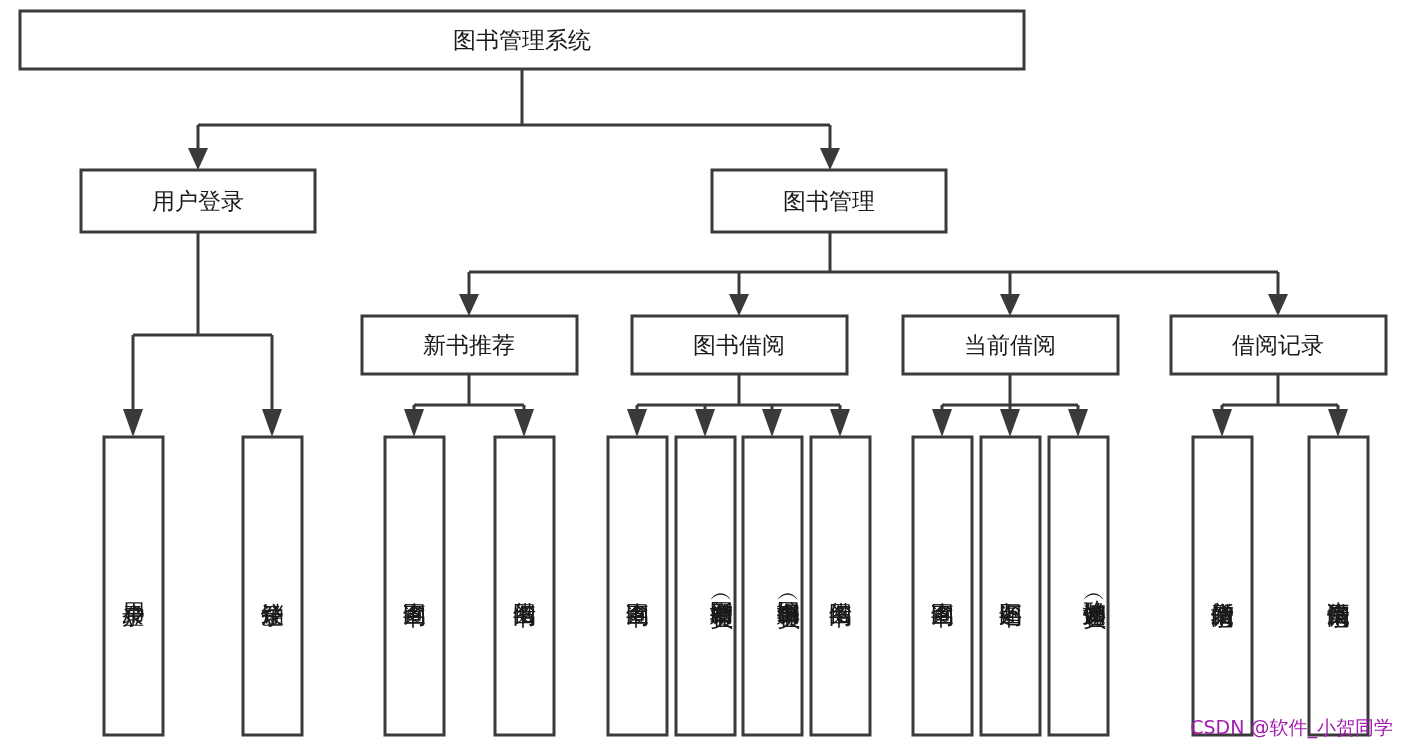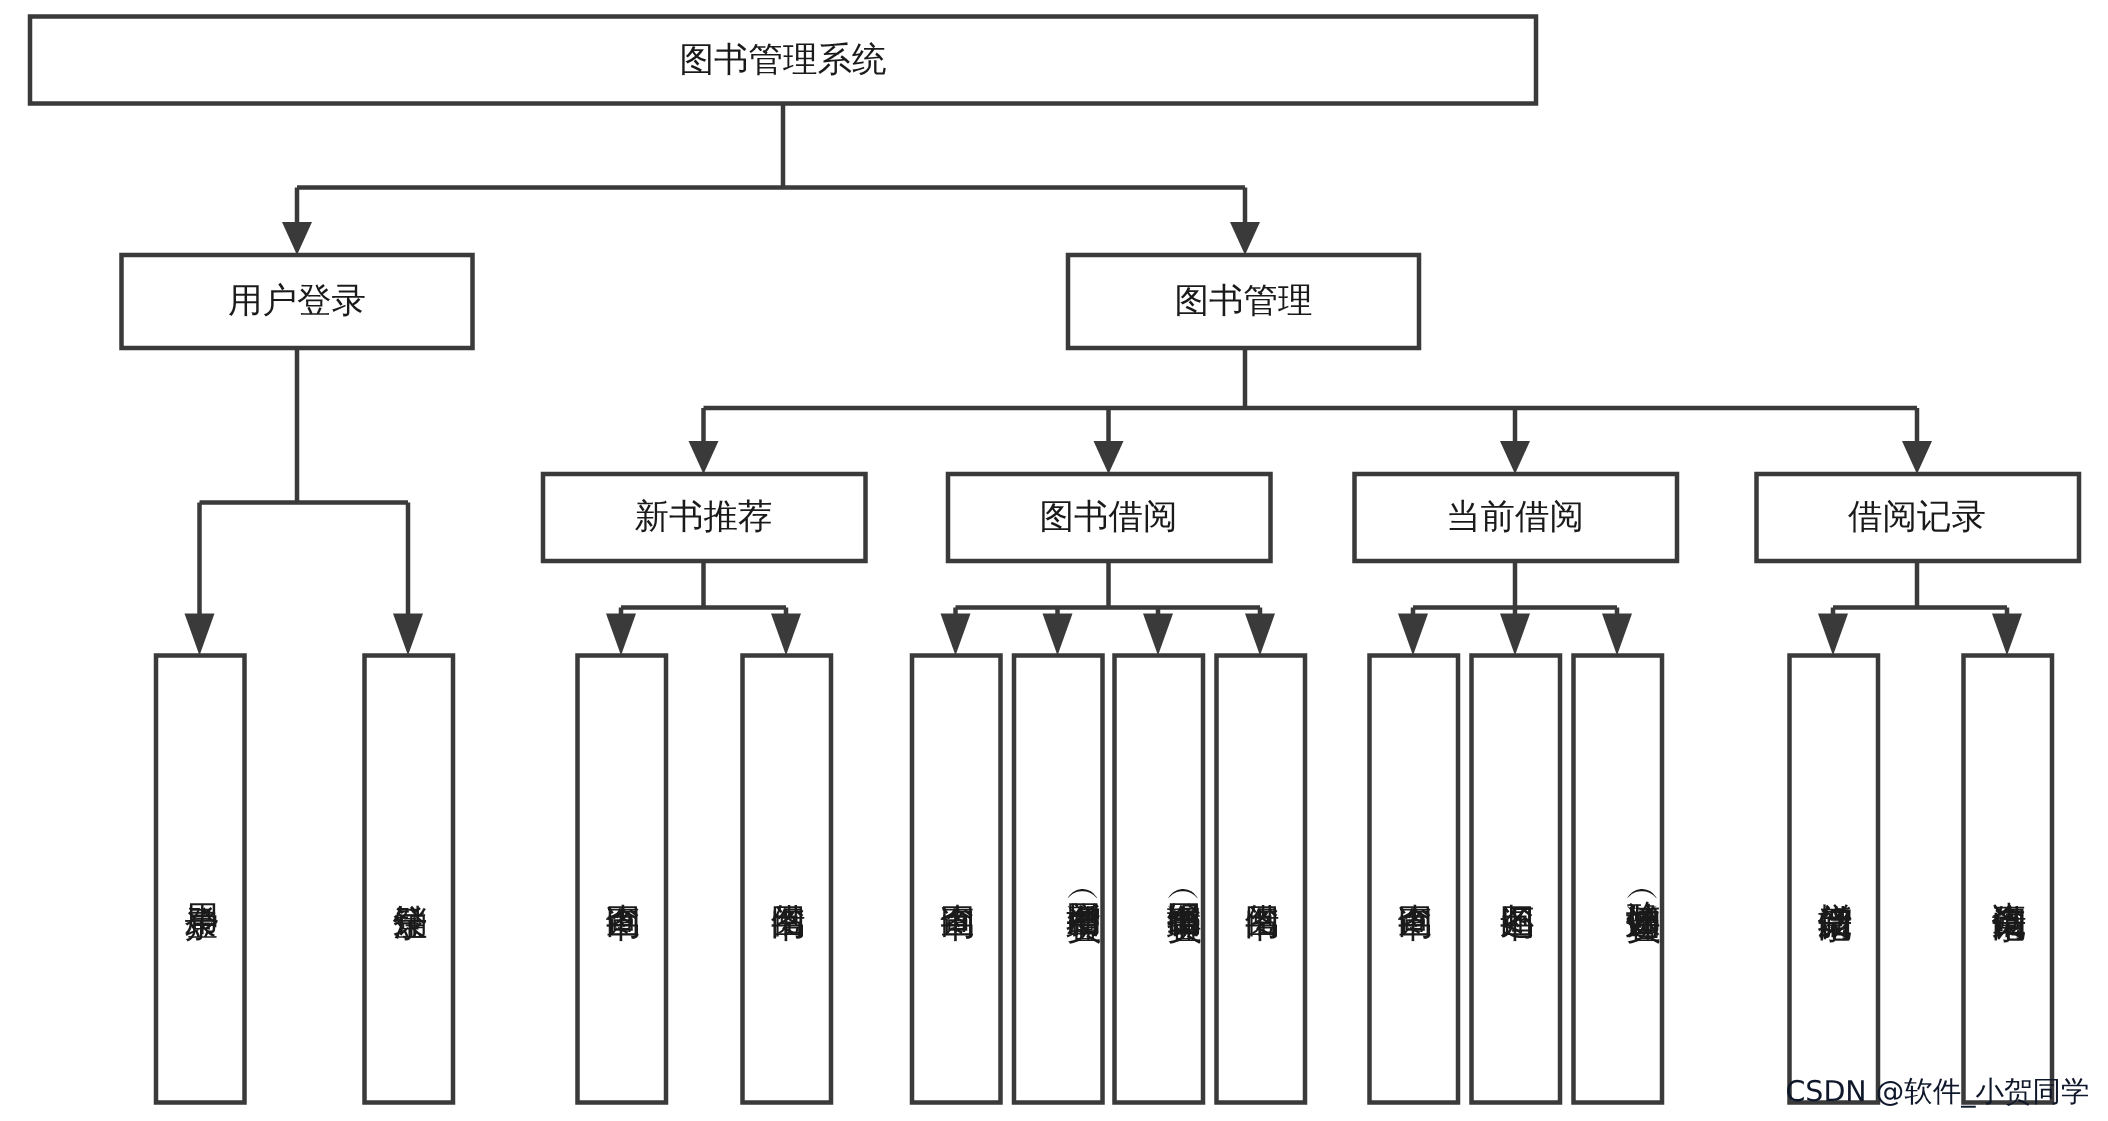--- a/index.html
+++ b/index.html
@@ -60,21 +60,21 @@
     letter-spacing: 1px;
     white-space: nowrap;
     pointer-events: none;
   }
   .watermark {
     position: absolute;
     right: 12px;
     bottom: 6px;
     font-family: "DejaVu Sans", "Liberation Sans", sans-serif;
     font-size: 19px;
-    color: #0f172a;
+    color: #a21caf;
     white-space: nowrap;
     user-select: none;
   }
 </style>
 </head>
 <body>
 
 <div id="stage">
 
   <svg class="diagram" viewBox="0 0 1405 747">

